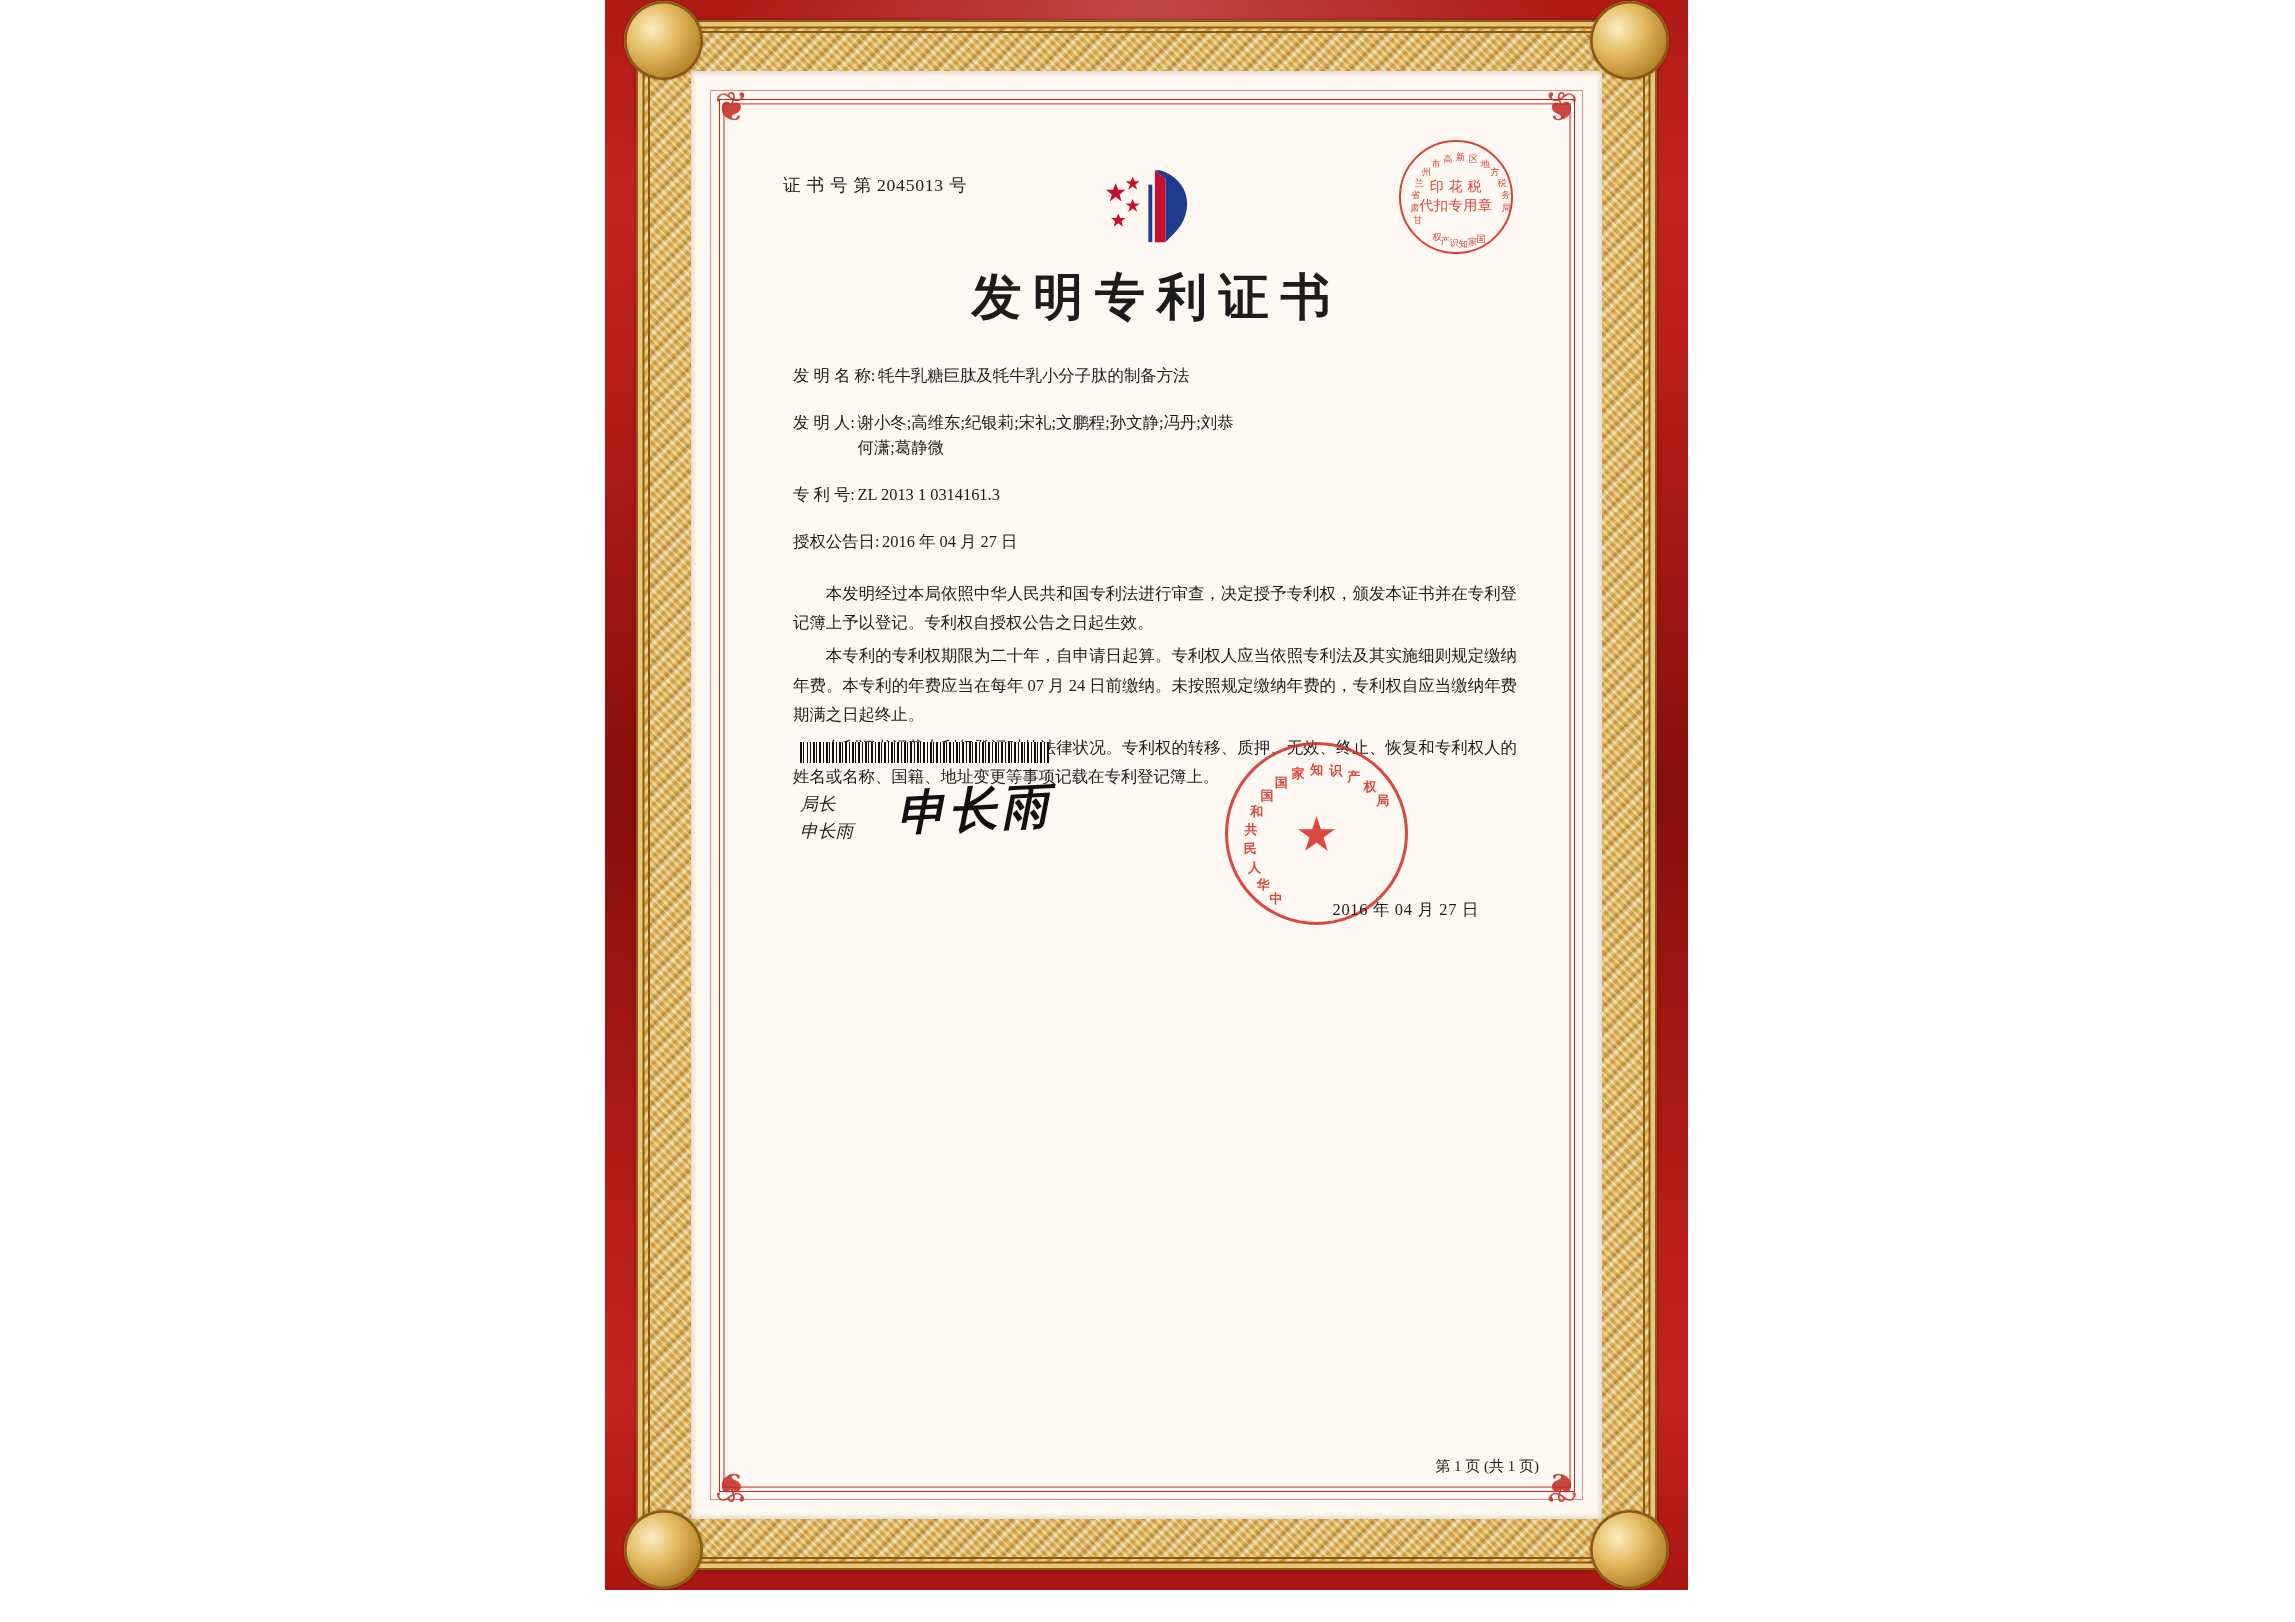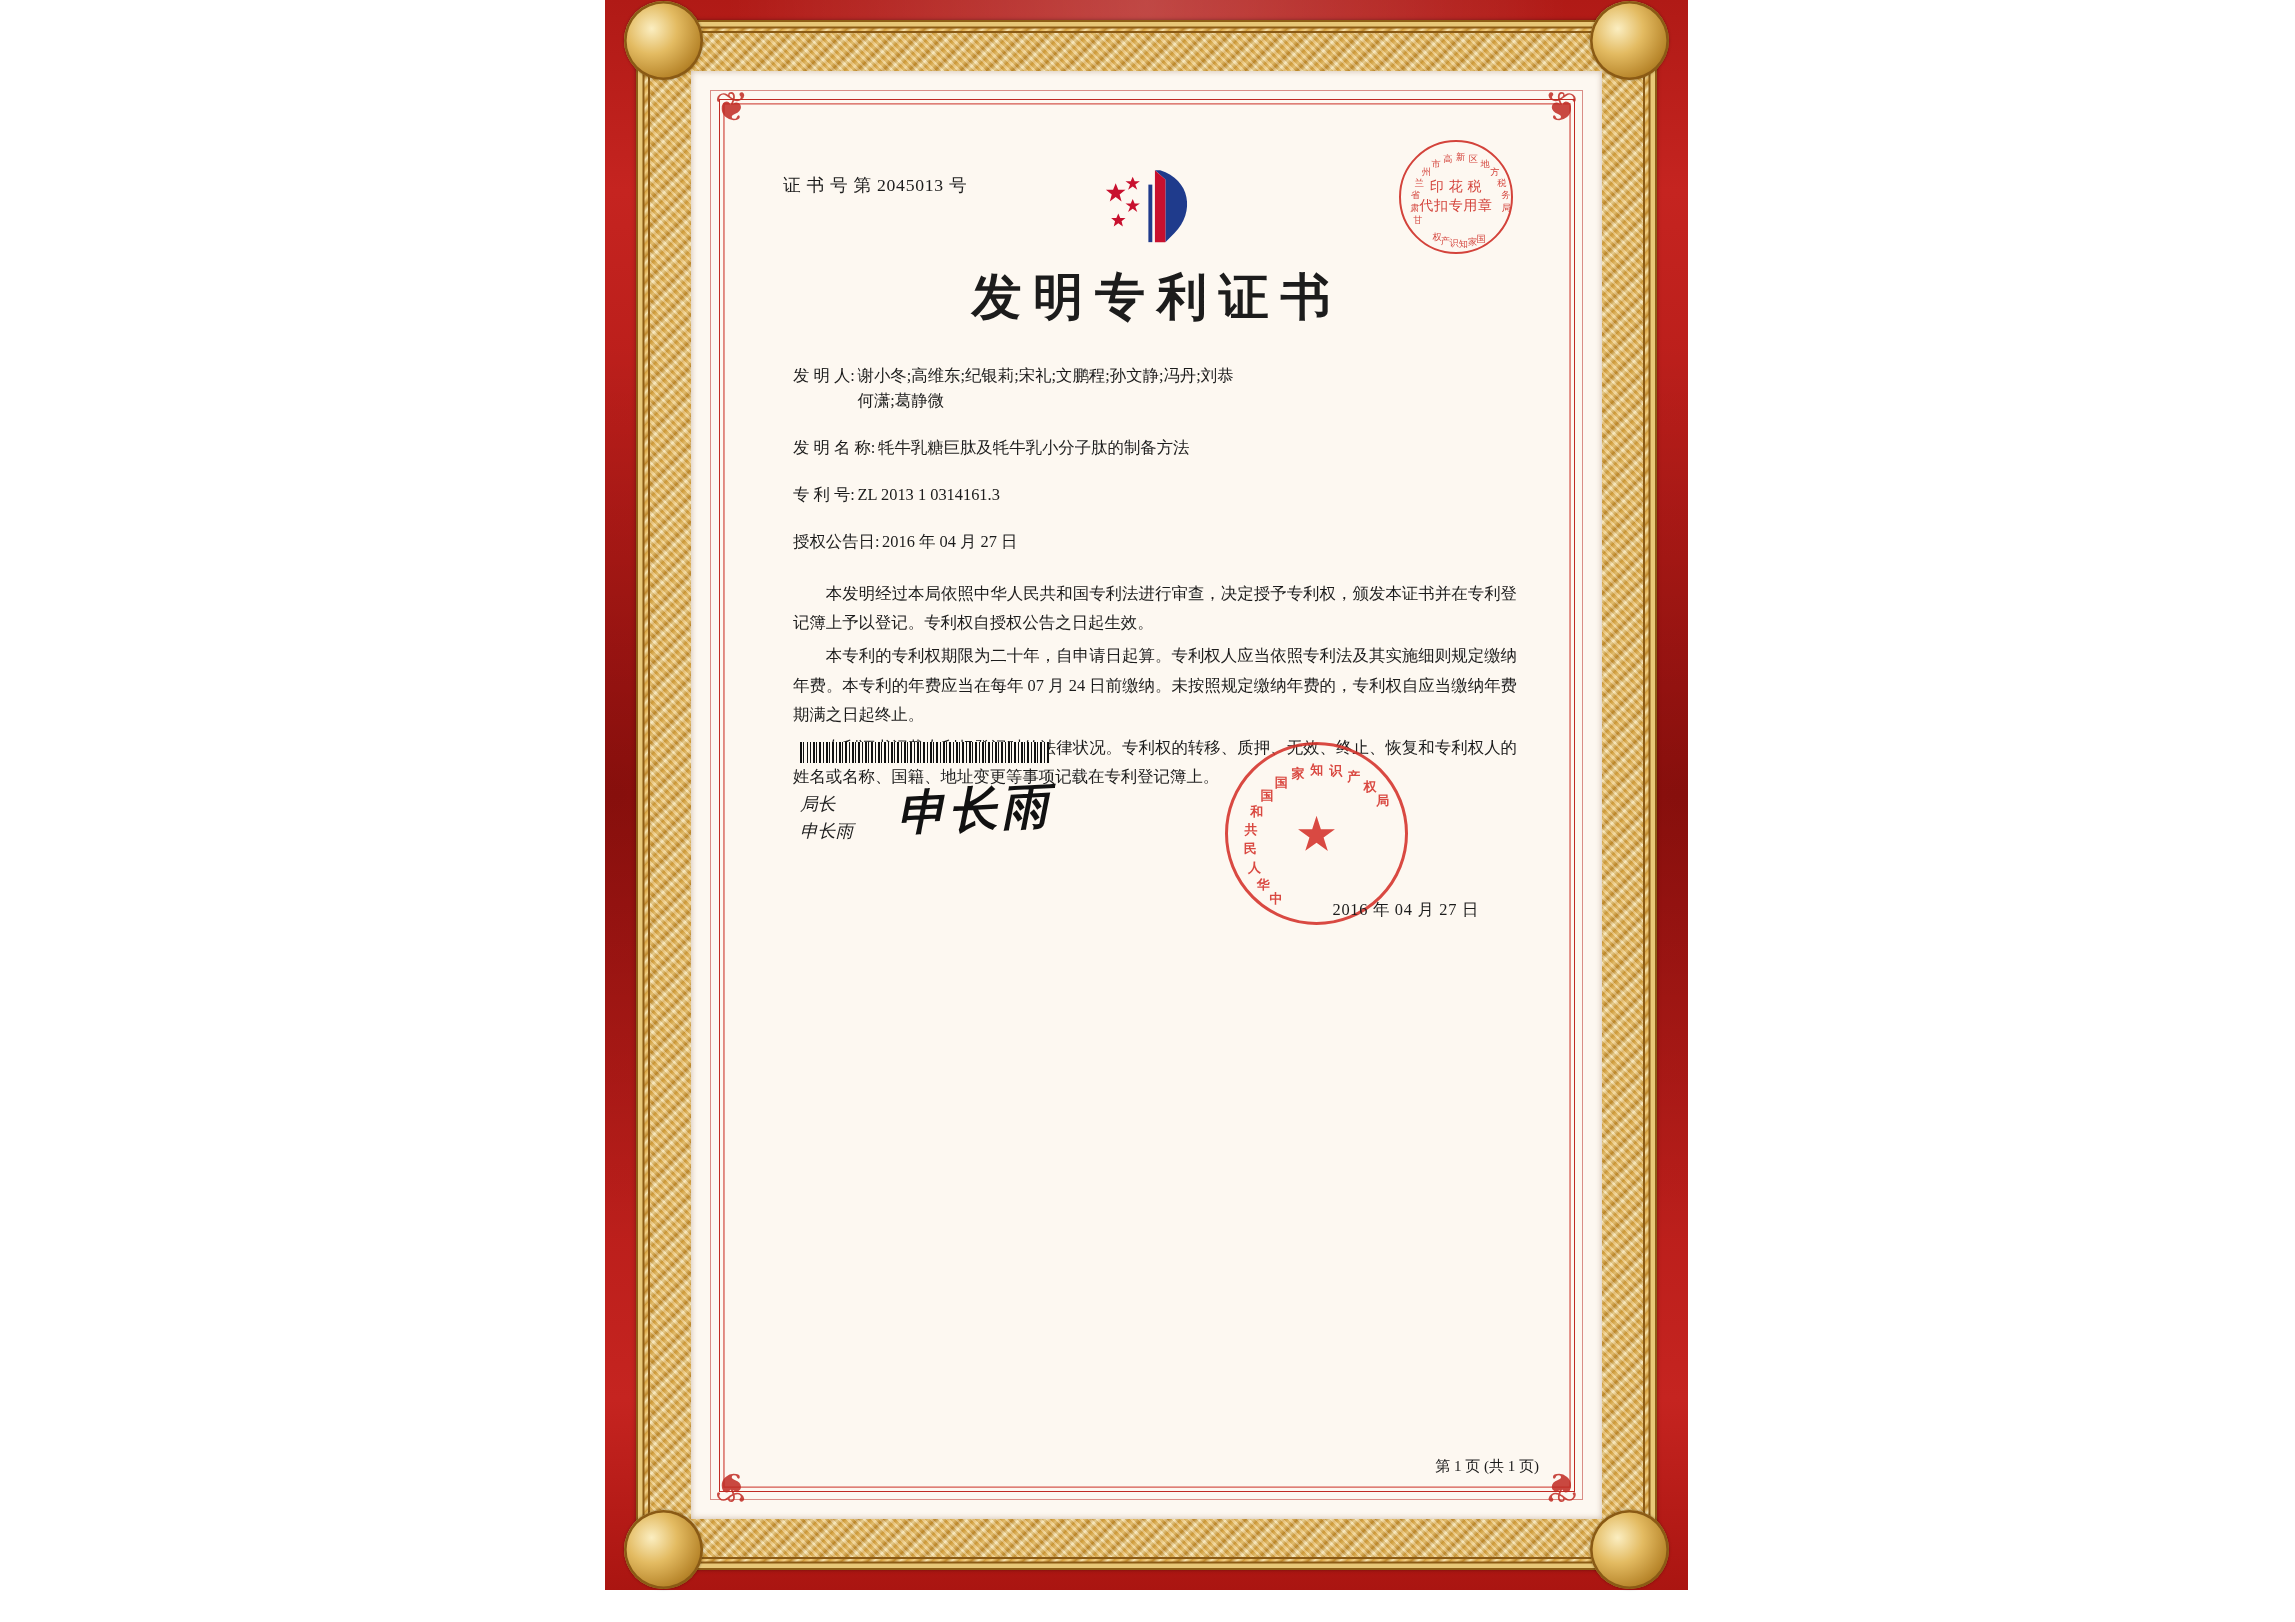--- a/index.html
+++ b/index.html
@@ -371,30 +371,30 @@
           <div>印 花 税</div>
           <div>代扣专用章</div>
         </div>
       </div>
 
       <div class="title">发明专利证书</div>
 
       <div class="fields">
 
         <div class="field-row">
+          <div class="field-label">发 明 名 称:</div>
+          <div class="field-value">牦牛乳糖巨肽及牦牛乳小分子肽的制备方法</div>
+        </div>
+
+        <div class="field-row">
           <div class="field-label">发 明 人:</div>
           <div class="field-value">
             <span>谢小冬;高维东;纪银莉;宋礼;文鹏程;孙文静;冯丹;刘恭</span>
             <span class="line2">何潇;葛静微</span>
           </div>
-        </div>
-
-        <div class="field-row">
-          <div class="field-label">发 明 名 称:</div>
-          <div class="field-value">牦牛乳糖巨肽及牦牛乳小分子肽的制备方法</div>
         </div>
 
         <div class="field-row">
           <div class="field-label">专 利 号:</div>
           <div class="field-value">ZL 2013 1 0314161.3</div>
         </div>
 
 
 
         <div class="field-row">

